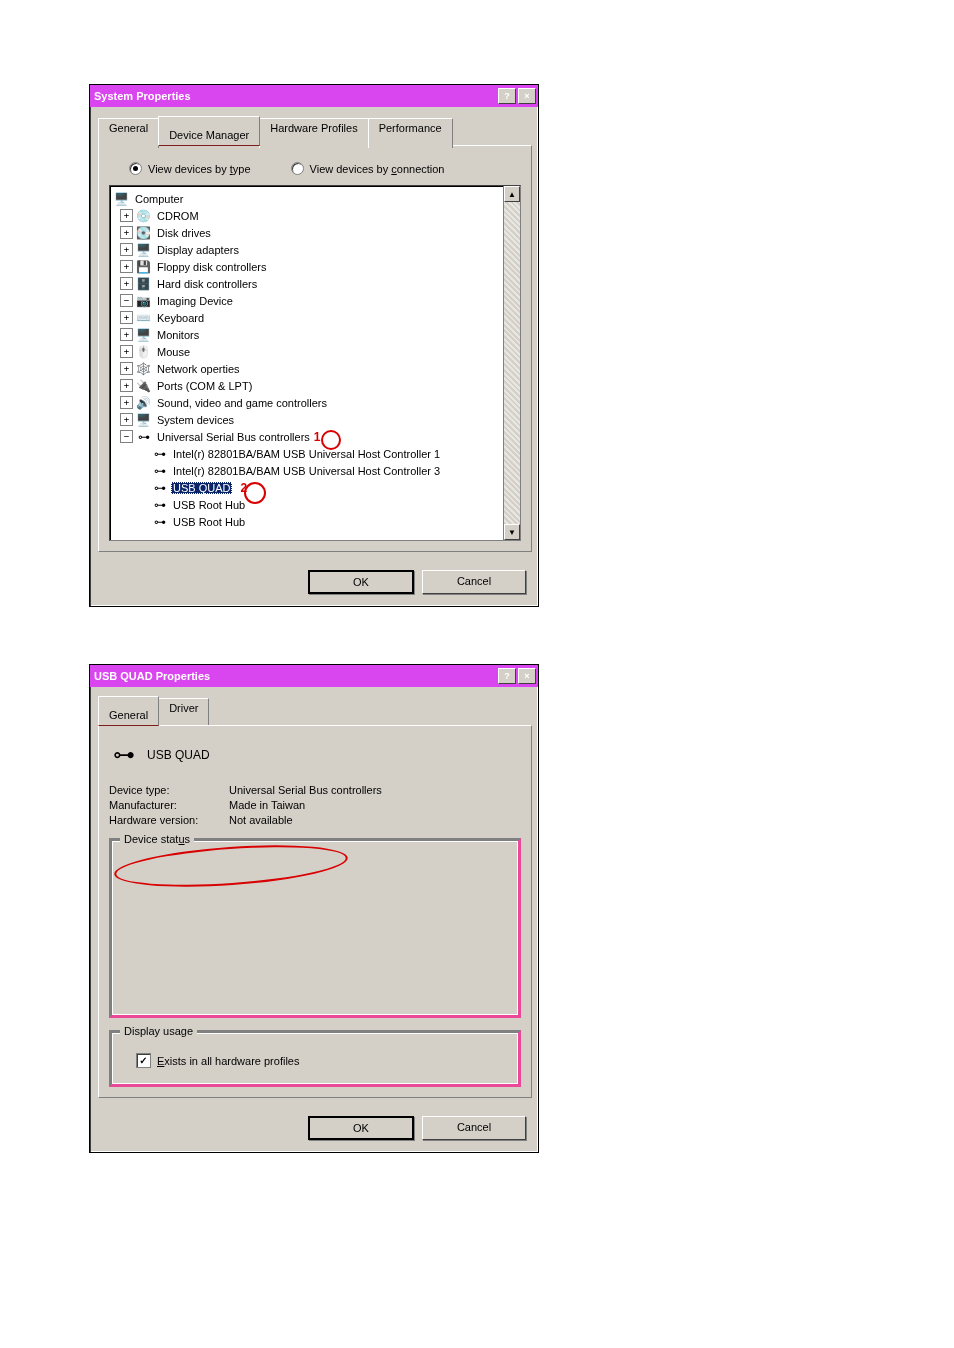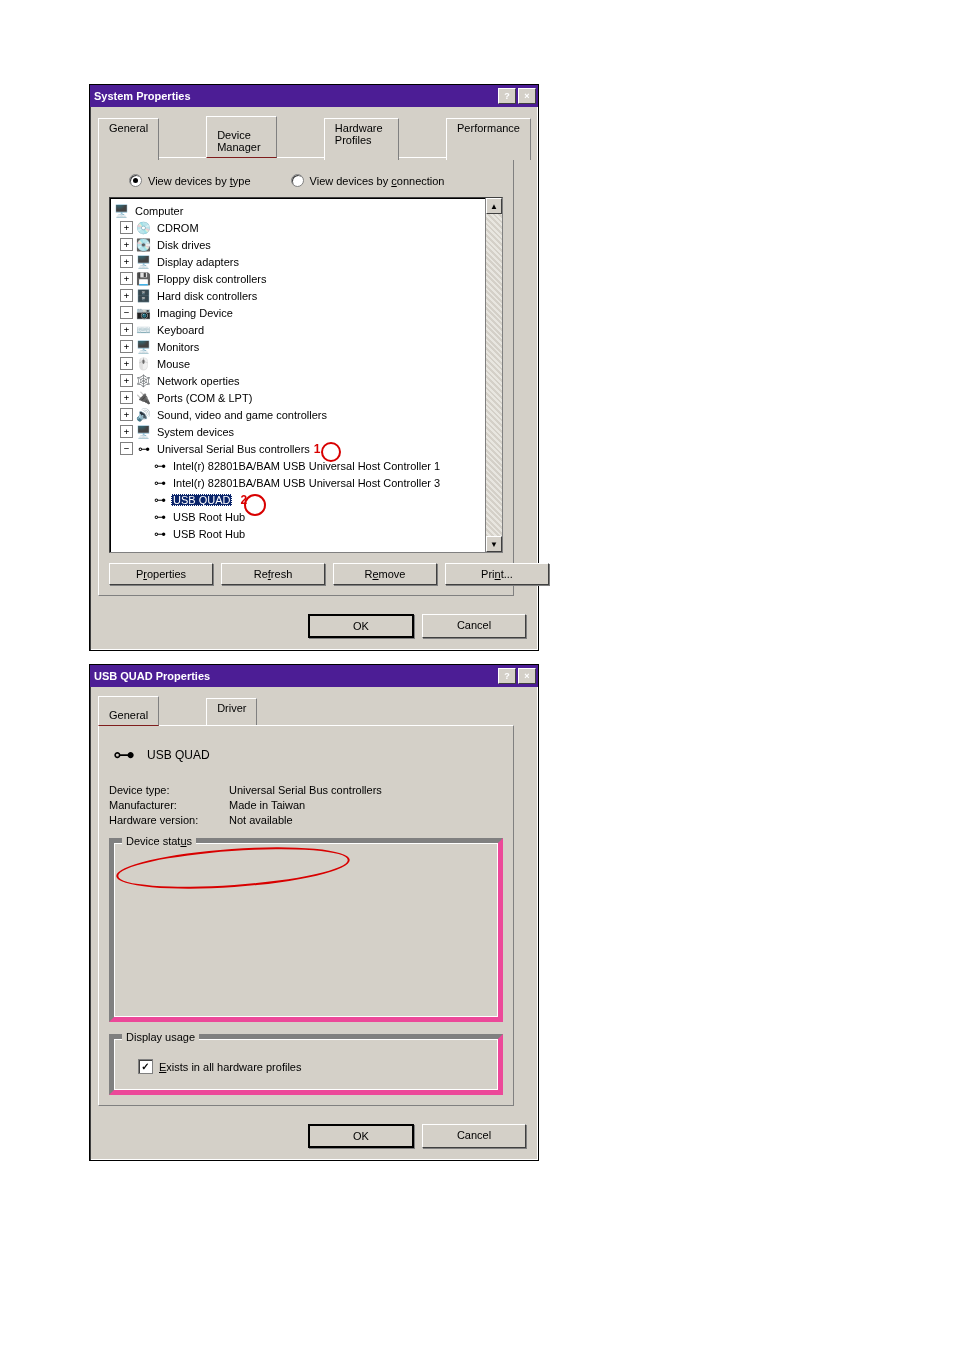--- a/index.html
+++ b/index.html
@@ -13,21 +13,21 @@
     height: 1348px;
     position: relative;
   }
   .dialog {
     position: absolute;
     background: #d4d0c8;
     border: 1px solid #000;
     box-shadow: 1px 1px 0 #404040 inset, -1px -1px 0 #fff inset; 
   }
   .titlebar {
-    background: #4c1d95;
+    background: #d946ef;
     color: #fff;
     font-weight: bold;
     display: flex;
     align-items: center;
     justify-content: space-between;
     padding: 2px 2px 2px 4px;
     height: 18px;
   }
   .titlebar-text { font-size: 11px; }
   .titlebar-buttons { display: flex; gap: 0; }
@@ -44,21 +44,20 @@
     align-items: center;
     justify-content: center;
     margin-left: 2px;
     cursor: default;
   }
   .tabstrip {
     display: flex;
     margin: 8px 8px 0 8px;
     position: relative;
     top: 1px;
-    gap: 48px;
   }
   .tab {
     padding: 3px 10px 3px 10px;
     font-size: 11px;
     border: 1px solid #808080;
     border-bottom: none;
     background: #d4d0c8;
     border-top-color: #fff;
     border-left-color: #fff;
     position: relative;
@@ -67,21 +66,21 @@
   .tab.active {
     background: #d4d0c8;
     z-index: 2;
     border-bottom: 1px solid #7f1d1d;
     top: 0px;
     padding-top:12px;
     padding-bottom:4px;
   }
   .tab.inactive { top: 2px; }
   .tabpage {
-    margin: 0 24px 8px 8px;
+    margin: 0 6px 8px 8px;
     border: 1px solid #fff;
     border-right-color: #808080;
     border-bottom-color: #808080;
     background: #d4d0c8;
     padding: 10px;
   }
   .radio-row { display: flex; gap: 40px; margin: 6px 10px 10px 20px; }
   .radio-item { display: flex; align-items: center; gap: 6px; }
   .radio-circle {
     width: 11px; height: 11px; border-radius: 50%;
@@ -159,21 +158,21 @@
   }
   .btn.default { border: 2px solid #000; }
   .dialog-footer {
     display: flex; justify-content: flex-end; gap: 8px;
     padding: 10px 12px 12px 12px;
   }
   
   .info-row { display: flex; margin: 3px 0; font-size: 11px; }
   .info-label { width: 120px; }
   .groupbox {
-    border: 5px solid #ec4899;
+    border: 3px solid #ec4899;
     border-top-color:#808080;
     border-left-color:#808080;
     box-shadow: 1px 1px 0 #fff inset, -1px -1px 0 #fff inset;
     position: relative;
     padding: 14px 10px 10px 10px;
     margin-top: 12px;
   }
   .groupbox-title {
     position: absolute; top: -8px; left: 8px;
     background: #d4d0c8; padding: 0 4px; font-size: 11px;
@@ -363,26 +362,20 @@
       <div class="annot1" style="left:211px; top:244px; width:16px; height:16px;"></div>
       <div class="annot2" style="left:134px; top:296px; width:18px; height:18px;"></div>
 
       <div class="scrollbar-v">
         <div class="scroll-btn">▲</div>
         <div style="flex:1; background:repeating-linear-gradient(45deg,#d4d0c8,#d4d0c8 2px,#e8e6e0 2px,#e8e6e0 4px);"></div>
         <div class="scroll-btn">▼</div>
       </div>
     </div>
 
-    <div class="button-row">
-      <div class="btn">P<span style="text-decoration:underline">r</span>operties</div>
-      <div class="btn">Re<span style="text-decoration:underline">f</span>resh</div>
-      <div class="btn">R<span style="text-decoration:underline">e</span>move</div>
-      <div class="btn">Pri<span style="text-decoration:underline">n</span>t...</div>
-    </div>
   </div>
 
   <div class="dialog-footer">
     <div class="btn default">OK</div>
     <div class="btn">Cancel</div>
   </div>
 </div>
 
 <div class="dialog" style="left:89px; top:664px; width:448px;">
   <div class="titlebar">

